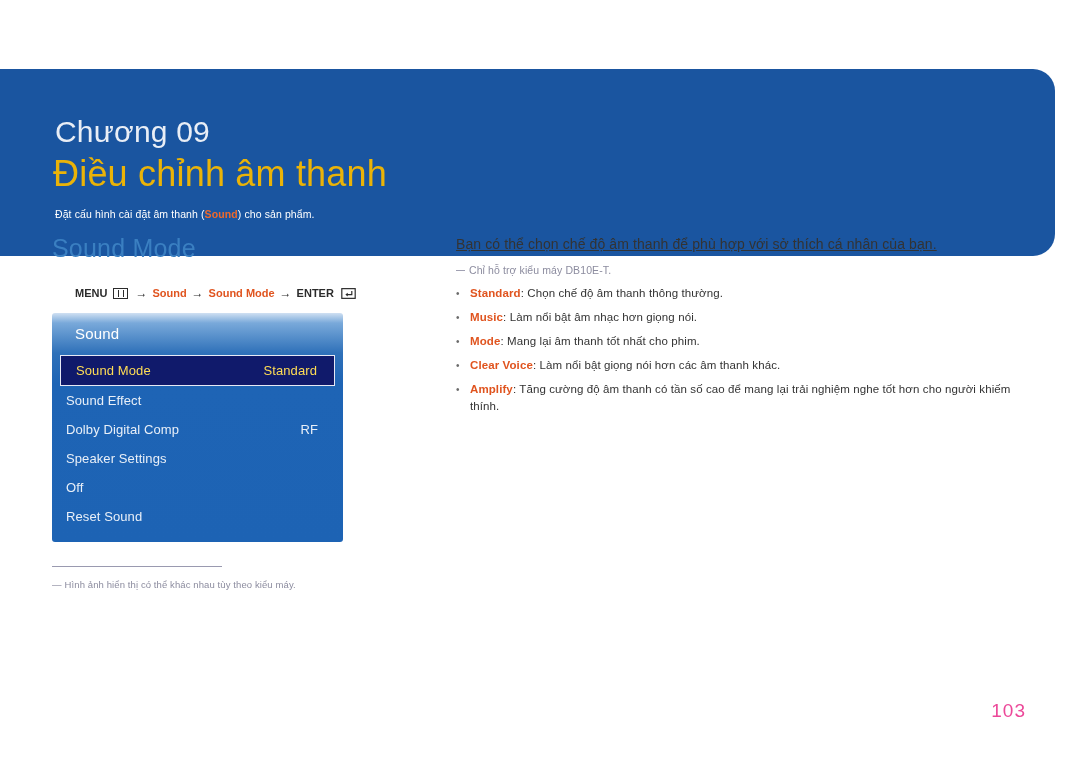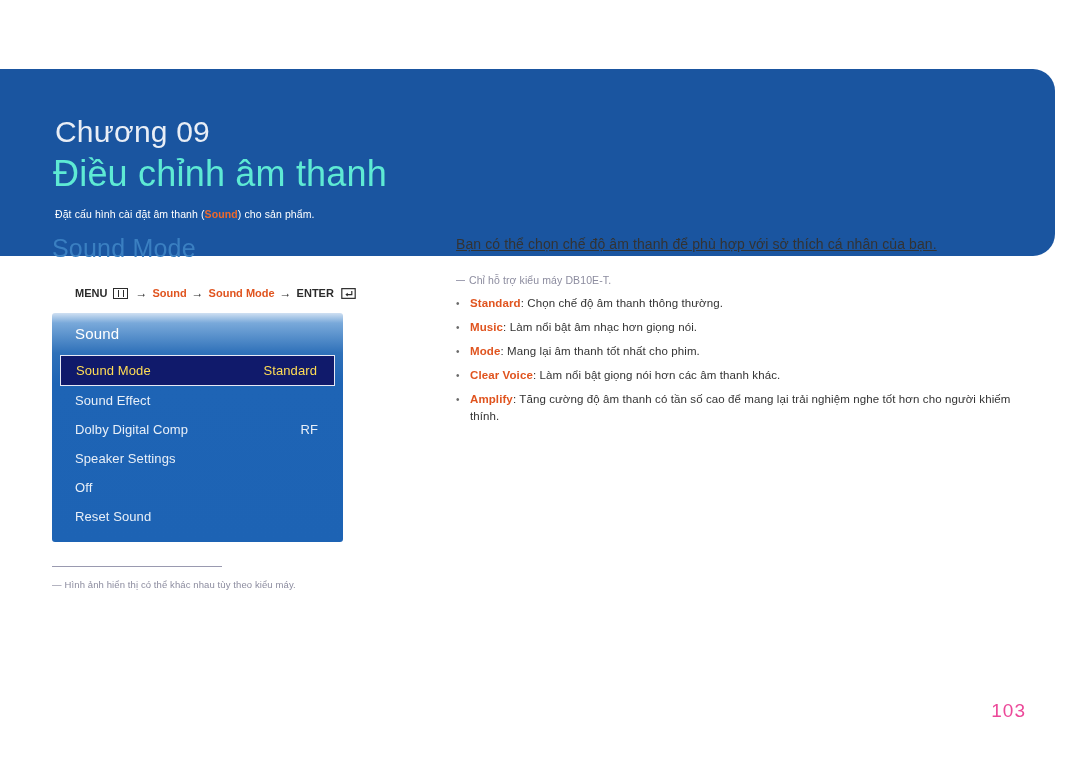--- a/index.html
+++ b/index.html
@@ -39,21 +39,21 @@
     color: #e9eef6;
     letter-spacing: 0.2px;
     line-height: 1.2;
   }
   .chapter-title {
     position: absolute;
     left: 53px;
     top: 82px;
     font-size: 36px;
     font-weight: 400;
-    color: #5eead4;
+    color: #eab308;
     letter-spacing: 0.2px;
     line-height: 1.25;
     white-space: nowrap;
   }
   .chapter-subtitle {
     position: absolute;
     left: 55px;
     top: 139px;
     font-size: 10.5px;
     color: #ffffff;
@@ -140,21 +140,21 @@
     position: absolute;
     left: 0;
     top: 42px;
     right: 0;
   }
   .osd-row {
     position: relative;
     height: 29px;
     display: flex;
     align-items: center;
-    padding: 0 25px 0 23px;
+    padding: 0 25px 0 14px;
     box-sizing: border-box;
     color: #e8eff8;
     font-size: 13px;
     letter-spacing: 0.1px;
   }
   .osd-row .label { flex: 1 1 auto; }
   .osd-row .value { flex: 0 0 auto; }
   .osd-row.selected {
     background: #101a6b;
     border: 1.5px solid #e6e9f5;
@@ -193,21 +193,21 @@
     width: 570px;
   }
   .lead-text {
     font-size: 14px;
     color: #333333;
     line-height: 1.45;
     letter-spacing: 0.1px;
     text-decoration: underline;
   }
   .note-line {
-    margin-top: 20px;
+    margin-top: 10px;
     font-size: 10.5px;
     color: #8c8c9f;
     letter-spacing: 0.1px;
     display: flex;
     align-items: baseline;
   }
   .note-line .dash {
     display: inline-block;
     width: 9px;
     height: 1px;

